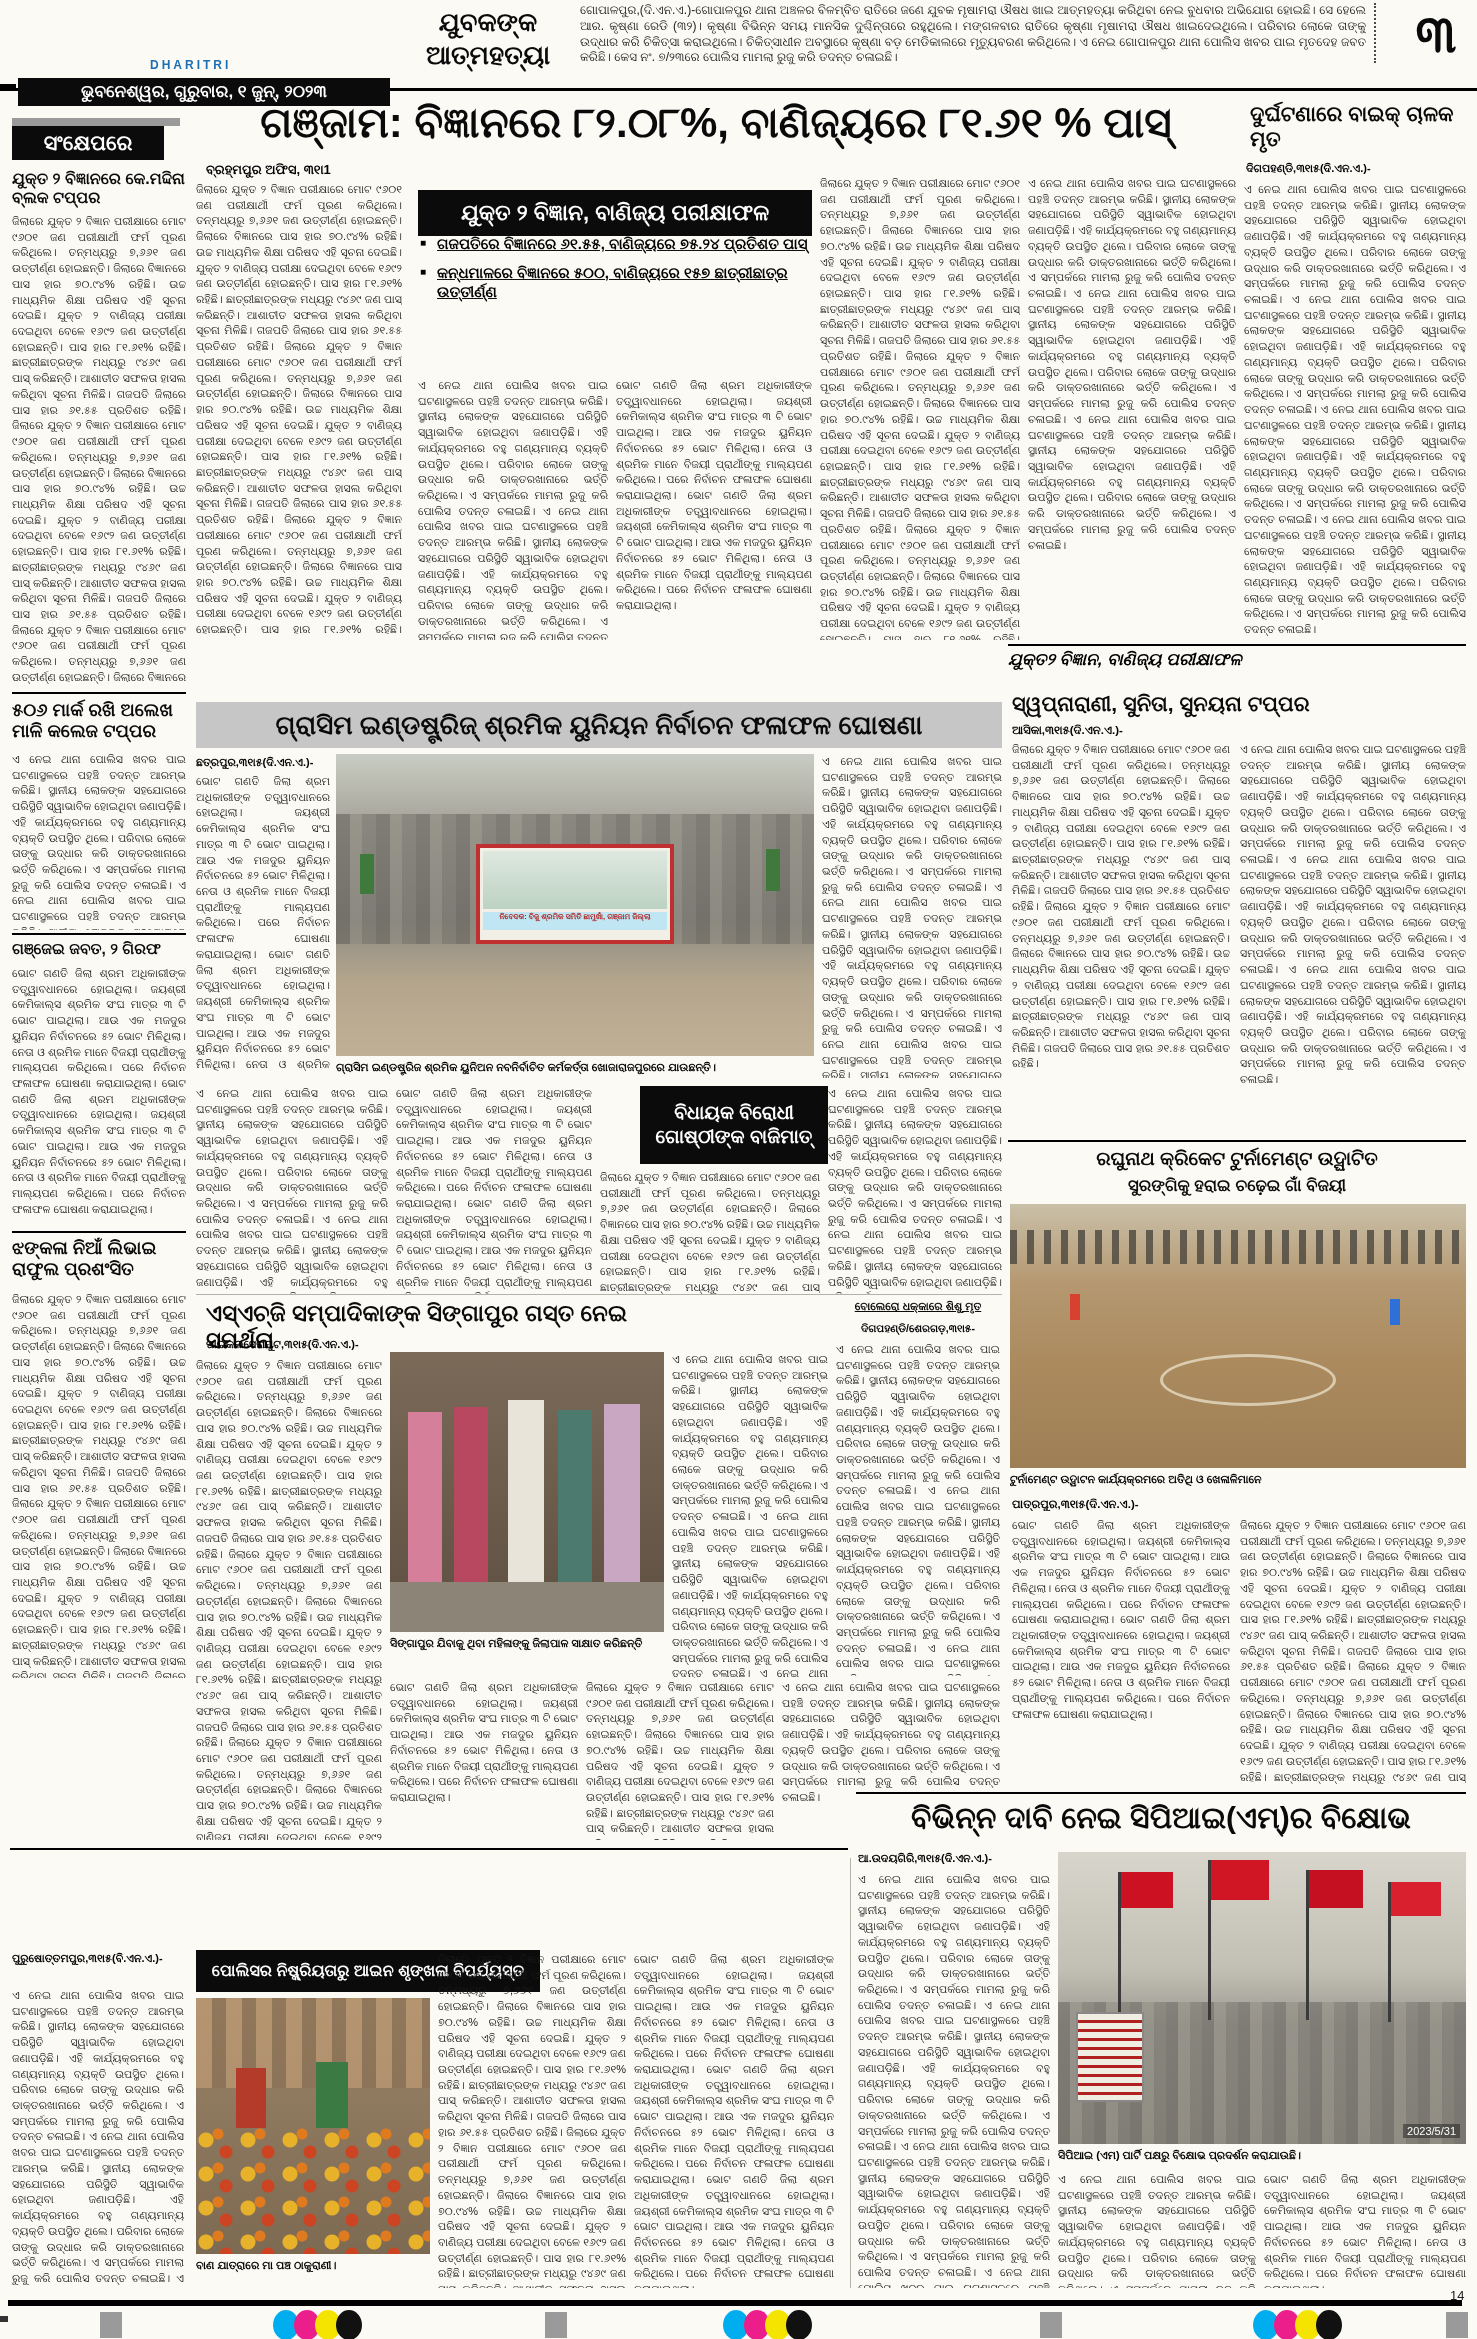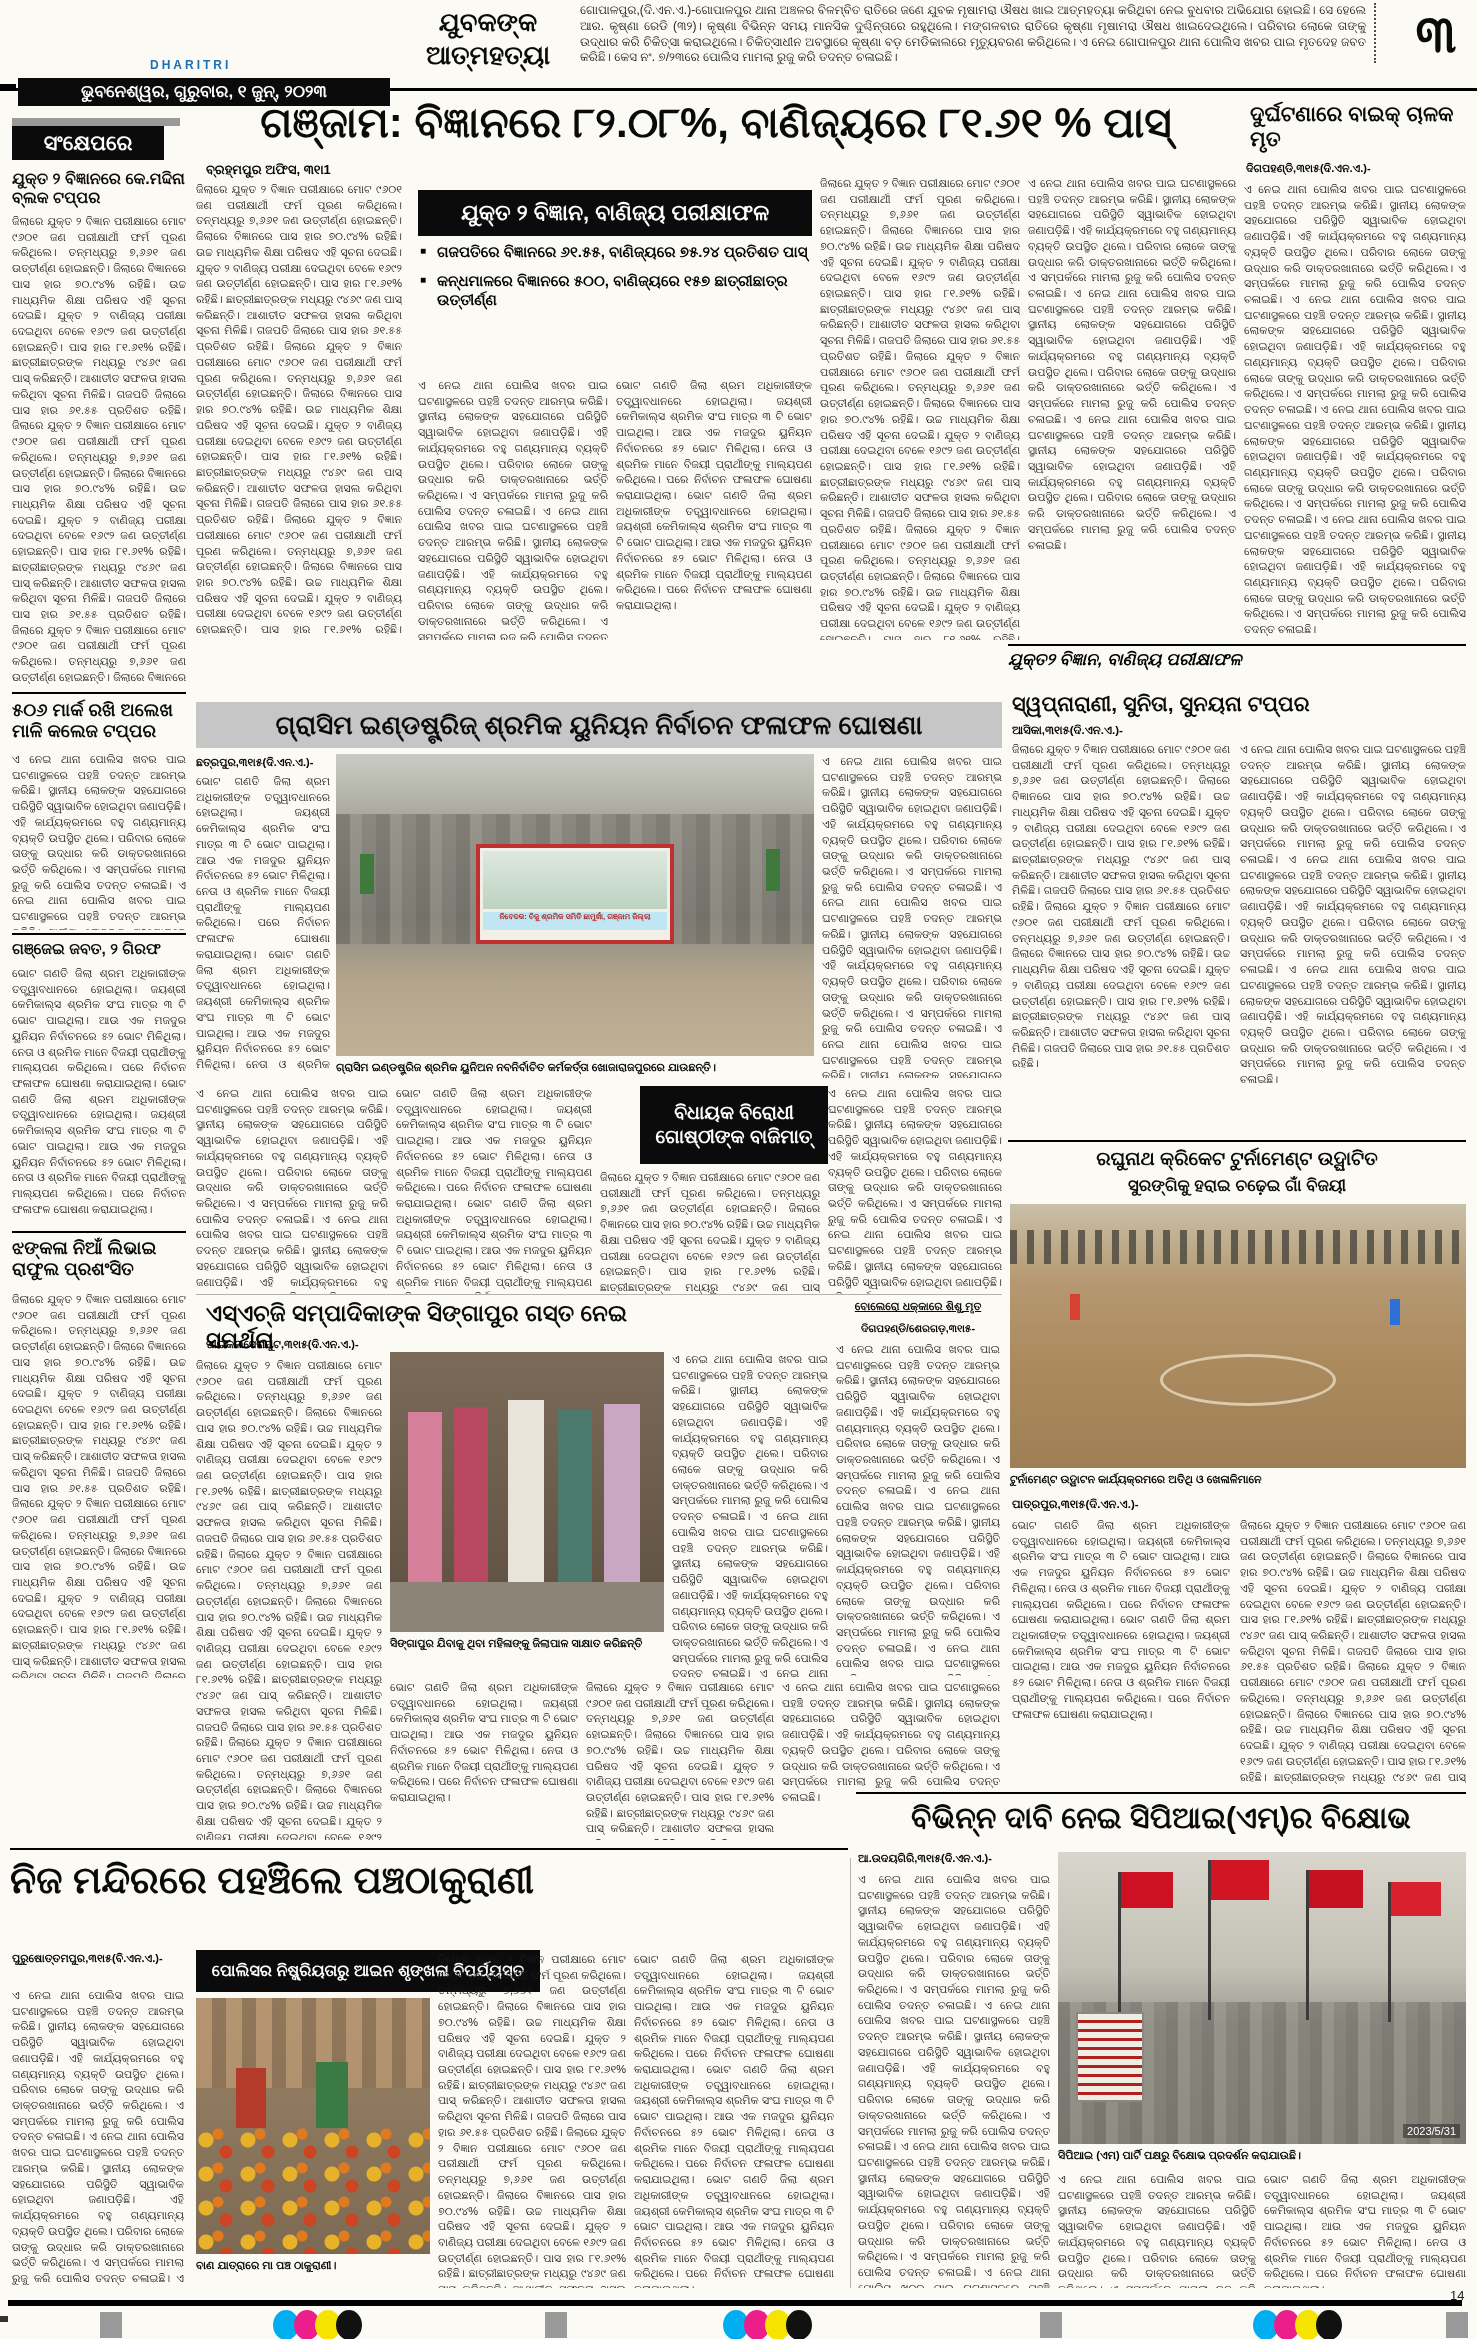--- a/index.html
+++ b/index.html
@@ -60,21 +60,21 @@
 
   <div class="abs hl" style="left:12px;top:1238px;width:174px;font-size:18px;">ଝଙ୍କଳା ନିଆଁ ଲିଭାଇ ରାଫୁଲ ପ୍ରଶଂସିତ</div>
   <div class="abs j" style="left:12px;top:1292px;width:174px;height:386px;">ଜିଲାରେ ଯୁକ୍ତ ୨ ବିଜ୍ଞାନ ପରୀକ୍ଷାରେ ମୋଟ ୯୬୦୧ ଜଣ ପରୀକ୍ଷାର୍ଥୀ ଫର୍ମ ପୂରଣ କରିଥିଲେ। ତନ୍ମଧ୍ୟରୁ ୭,୬୬୧ ଜଣ ଉତ୍ତୀର୍ଣ୍ଣ ହୋଇଛନ୍ତି। ଜିଲାରେ ବିଜ୍ଞାନରେ ପାସ ହାର ୭୦.୯୪% ରହିଛି। ଉଚ୍ଚ ମାଧ୍ୟମିକ ଶିକ୍ଷା ପରିଷଦ ଏହି ସୂଚନା ଦେଇଛି। ଯୁକ୍ତ ୨ ବାଣିଜ୍ୟ ପରୀକ୍ଷା ଦେଇଥିବା ବେଳେ ୧୬୯୨ ଜଣ ଉତ୍ତୀର୍ଣ୍ଣ ହୋଇଛନ୍ତି। ପାସ ହାର ୮୧.୬୧% ରହିଛି। ଛାତ୍ରୀଛାତ୍ରଙ୍କ ମଧ୍ୟରୁ ୯୪୬୯ ଜଣ ପାସ୍ କରିଛନ୍ତି। ଆଶାତୀତ ସଫଳତା ହାସଲ କରିଥିବା ସୂଚନା ମିଳିଛି। ଗଜପତି ଜିଲାରେ ପାସ ହାର ୬୧.୫୫ ପ୍ରତିଶତ ରହିଛି। ଜିଲାରେ ଯୁକ୍ତ ୨ ବିଜ୍ଞାନ ପରୀକ୍ଷାରେ ମୋଟ ୯୬୦୧ ଜଣ ପରୀକ୍ଷାର୍ଥୀ ଫର୍ମ ପୂରଣ କରିଥିଲେ। ତନ୍ମଧ୍ୟରୁ ୭,୬୬୧ ଜଣ ଉତ୍ତୀର୍ଣ୍ଣ ହୋଇଛନ୍ତି। ଜିଲାରେ ବିଜ୍ଞାନରେ ପାସ ହାର ୭୦.୯୪% ରହିଛି। ଉଚ୍ଚ ମାଧ୍ୟମିକ ଶିକ୍ଷା ପରିଷଦ ଏହି ସୂଚନା ଦେଇଛି। ଯୁକ୍ତ ୨ ବାଣିଜ୍ୟ ପରୀକ୍ଷା ଦେଇଥିବା ବେଳେ ୧୬୯୨ ଜଣ ଉତ୍ତୀର୍ଣ୍ଣ ହୋଇଛନ୍ତି। ପାସ ହାର ୮୧.୬୧% ରହିଛି। ଛାତ୍ରୀଛାତ୍ରଙ୍କ ମଧ୍ୟରୁ ୯୪୬୯ ଜଣ ପାସ୍ କରିଛନ୍ତି। ଆଶାତୀତ ସଫଳତା ହାସଲ କରିଥିବା ସୂଚନା ମିଳିଛି। ଗଜପତି ଜିଲାରେ ପାସ ହାର ୬୧.୫୫ ପ୍ରତିଶତ ରହିଛି। ଜିଲାରେ ଯୁକ୍ତ ୨ ବିଜ୍ଞାନ ପରୀକ୍ଷାରେ ମୋଟ ୯୬୦୧ ଜଣ ପରୀକ୍ଷାର୍ଥୀ ଫର୍ମ ପୂରଣ କରିଥିଲେ। ତନ୍ମଧ୍ୟରୁ ୭,୬୬୧ ଜଣ ଉତ୍ତୀର୍ଣ୍ଣ ହୋଇଛନ୍ତି। ଜିଲାରେ ବିଜ୍ଞାନରେ ପାସ ହାର ୭୦.୯୪% ରହିଛି। ଉଚ୍ଚ ମାଧ୍ୟମିକ ଶିକ୍ଷା ପରିଷଦ ଏହି ସୂଚନା ଦେଇଛି। ଯୁକ୍ତ ୨ ବାଣିଜ୍ୟ ପରୀକ୍ଷା ଦେଇଥିବା ବେଳେ ୧୬୯୨ ଜଣ ଉତ୍ତୀର୍ଣ୍ଣ ହୋଇଛନ୍ତି। ପାସ ହାର ୮୧.୬୧% ରହିଛି। ଛାତ୍ରୀଛାତ୍ରଙ୍କ ମଧ୍ୟରୁ ୯୪୬୯ ଜଣ ପାସ୍ କରିଛନ୍ତି। ଆଶାତୀତ ସଫଳତା ହାସଲ କରିଥିବା ସୂଚନା ମିଳିଛି। ଗଜପତି ଜିଲାରେ ପାସ ହାର ୬୧.୫୫ ପ୍ରତିଶତ ରହିଛି।</div>
 
   <div class="abs hl center" style="left:196px;top:98px;width:1040px;height:64px;font-size:42px;">ଗଞ୍ଜାମ: ବିଜ୍ଞାନରେ ୮୨.୦୮%, ବାଣିଜ୍ୟରେ ୮୧.୬୧ % ପାସ୍</div>
   <div class="abs dateline" style="left:206px;top:162px;width:200px;font-size:13px;">ବ୍ରହ୍ମପୁର ଅଫିସ, ୩୧ା1</div>
 
   <div class="abs blackbox" style="left:418px;top:190px;width:394px;height:46px;font-size:22px;">
       <span>ଯୁକ୍ତ ୨ ବିଜ୍ଞାନ, ବାଣିଜ୍ୟ ପରୀକ୍ଷାଫଳ</span>
     </div>
-  <div class="abs" style="left:420px;top:242px;width:392px;height:138px;overflow:hidden;">
+  <div class="abs" style="left:420px;top:234px;width:392px;height:138px;overflow:hidden;text-decoration:underline;">
     <div class="bullet">ଗଜପତିରେ ବିଜ୍ଞାନରେ ୬୧.୫୫, ବାଣିଜ୍ୟରେ ୭୫.୨୪ ପ୍ରତିଶତ ପାସ୍</div>
     <div class="bullet">କନ୍ଧମାଳରେ ବିଜ୍ଞାନରେ ୫୦୦, ବାଣିଜ୍ୟରେ ୧୫୭ ଛାତ୍ରୀଛାତ୍ର ଉତ୍ତୀର୍ଣ୍ଣ</div>
   </div>
 
   <div class="abs j" style="left:196px;top:182px;width:206px;height:458px;">ଜିଲାରେ ଯୁକ୍ତ ୨ ବିଜ୍ଞାନ ପରୀକ୍ଷାରେ ମୋଟ ୯୬୦୧ ଜଣ ପରୀକ୍ଷାର୍ଥୀ ଫର୍ମ ପୂରଣ କରିଥିଲେ। ତନ୍ମଧ୍ୟରୁ ୭,୬୬୧ ଜଣ ଉତ୍ତୀର୍ଣ୍ଣ ହୋଇଛନ୍ତି। ଜିଲାରେ ବିଜ୍ଞାନରେ ପାସ ହାର ୭୦.୯୪% ରହିଛି। ଉଚ୍ଚ ମାଧ୍ୟମିକ ଶିକ୍ଷା ପରିଷଦ ଏହି ସୂଚନା ଦେଇଛି। ଯୁକ୍ତ ୨ ବାଣିଜ୍ୟ ପରୀକ୍ଷା ଦେଇଥିବା ବେଳେ ୧୬୯୨ ଜଣ ଉତ୍ତୀର୍ଣ୍ଣ ହୋଇଛନ୍ତି। ପାସ ହାର ୮୧.୬୧% ରହିଛି। ଛାତ୍ରୀଛାତ୍ରଙ୍କ ମଧ୍ୟରୁ ୯୪୬୯ ଜଣ ପାସ୍ କରିଛନ୍ତି। ଆଶାତୀତ ସଫଳତା ହାସଲ କରିଥିବା ସୂଚନା ମିଳିଛି। ଗଜପତି ଜିଲାରେ ପାସ ହାର ୬୧.୫୫ ପ୍ରତିଶତ ରହିଛି। ଜିଲାରେ ଯୁକ୍ତ ୨ ବିଜ୍ଞାନ ପରୀକ୍ଷାରେ ମୋଟ ୯୬୦୧ ଜଣ ପରୀକ୍ଷାର୍ଥୀ ଫର୍ମ ପୂରଣ କରିଥିଲେ। ତନ୍ମଧ୍ୟରୁ ୭,୬୬୧ ଜଣ ଉତ୍ତୀର୍ଣ୍ଣ ହୋଇଛନ୍ତି। ଜିଲାରେ ବିଜ୍ଞାନରେ ପାସ ହାର ୭୦.୯୪% ରହିଛି। ଉଚ୍ଚ ମାଧ୍ୟମିକ ଶିକ୍ଷା ପରିଷଦ ଏହି ସୂଚନା ଦେଇଛି। ଯୁକ୍ତ ୨ ବାଣିଜ୍ୟ ପରୀକ୍ଷା ଦେଇଥିବା ବେଳେ ୧୬୯୨ ଜଣ ଉତ୍ତୀର୍ଣ୍ଣ ହୋଇଛନ୍ତି। ପାସ ହାର ୮୧.୬୧% ରହିଛି। ଛାତ୍ରୀଛାତ୍ରଙ୍କ ମଧ୍ୟରୁ ୯୪୬୯ ଜଣ ପାସ୍ କରିଛନ୍ତି। ଆଶାତୀତ ସଫଳତା ହାସଲ କରିଥିବା ସୂଚନା ମିଳିଛି। ଗଜପତି ଜିଲାରେ ପାସ ହାର ୬୧.୫୫ ପ୍ରତିଶତ ରହିଛି। ଜିଲାରେ ଯୁକ୍ତ ୨ ବିଜ୍ଞାନ ପରୀକ୍ଷାରେ ମୋଟ ୯୬୦୧ ଜଣ ପରୀକ୍ଷାର୍ଥୀ ଫର୍ମ ପୂରଣ କରିଥିଲେ। ତନ୍ମଧ୍ୟରୁ ୭,୬୬୧ ଜଣ ଉତ୍ତୀର୍ଣ୍ଣ ହୋଇଛନ୍ତି। ଜିଲାରେ ବିଜ୍ଞାନରେ ପାସ ହାର ୭୦.୯୪% ରହିଛି। ଉଚ୍ଚ ମାଧ୍ୟମିକ ଶିକ୍ଷା ପରିଷଦ ଏହି ସୂଚନା ଦେଇଛି। ଯୁକ୍ତ ୨ ବାଣିଜ୍ୟ ପରୀକ୍ଷା ଦେଇଥିବା ବେଳେ ୧୬୯୨ ଜଣ ଉତ୍ତୀର୍ଣ୍ଣ ହୋଇଛନ୍ତି। ପାସ ହାର ୮୧.୬୧% ରହିଛି। ଛାତ୍ରୀଛାତ୍ରଙ୍କ ମଧ୍ୟରୁ ୯୪୬୯ ଜଣ ପାସ୍ କରିଛନ୍ତି। ଆଶାତୀତ ସଫଳତା ହାସଲ କରିଥିବା ସୂଚନା ମିଳିଛି। ଗଜପତି ଜିଲାରେ ପାସ ହାର ୬୧.୫୫ ପ୍ରତିଶତ ରହିଛି।</div>
   <div class="abs j" style="left:418px;top:378px;width:190px;height:262px;">ଏ ନେଇ ଥାନା ପୋଲିସ ଖବର ପାଇ ଘଟଣାସ୍ଥଳରେ ପହଞ୍ଚି ତଦନ୍ତ ଆରମ୍ଭ କରିଛି। ସ୍ଥାନୀୟ ଲୋକଙ୍କ ସହଯୋଗରେ ପରିସ୍ଥିତି ସ୍ୱାଭାବିକ ହୋଇଥିବା ଜଣାପଡ଼ିଛି। ଏହି କାର୍ଯ୍ୟକ୍ରମରେ ବହୁ ଗଣ୍ୟମାନ୍ୟ ବ୍ୟକ୍ତି ଉପସ୍ଥିତ ଥିଲେ। ପରିବାର ଲୋକେ ତାଙ୍କୁ ଉଦ୍ଧାର କରି ଡାକ୍ତରଖାନାରେ ଭର୍ତ୍ତି କରିଥିଲେ। ଏ ସମ୍ପର୍କରେ ମାମଲା ରୁଜୁ କରି ପୋଲିସ ତଦନ୍ତ ଚଳାଇଛି। ଏ ନେଇ ଥାନା ପୋଲିସ ଖବର ପାଇ ଘଟଣାସ୍ଥଳରେ ପହଞ୍ଚି ତଦନ୍ତ ଆରମ୍ଭ କରିଛି। ସ୍ଥାନୀୟ ଲୋକଙ୍କ ସହଯୋଗରେ ପରିସ୍ଥିତି ସ୍ୱାଭାବିକ ହୋଇଥିବା ଜଣାପଡ଼ିଛି। ଏହି କାର୍ଯ୍ୟକ୍ରମରେ ବହୁ ଗଣ୍ୟମାନ୍ୟ ବ୍ୟକ୍ତି ଉପସ୍ଥିତ ଥିଲେ। ପରିବାର ଲୋକେ ତାଙ୍କୁ ଉଦ୍ଧାର କରି ଡାକ୍ତରଖାନାରେ ଭର୍ତ୍ତି କରିଥିଲେ। ଏ ସମ୍ପର୍କରେ ମାମଲା ରୁଜୁ କରି ପୋଲିସ ତଦନ୍ତ ଚଳାଇଛି।</div>
   <div class="abs j" style="left:616px;top:378px;width:196px;height:262px;">ଭୋଟ ଗଣତି ଜିଲା ଶ୍ରମ ଅଧିକାରୀଙ୍କ ତତ୍ତ୍ୱାବଧାନରେ ହୋଇଥିଲା। ଜୟଶ୍ରୀ କେମିକାଲ୍ସ ଶ୍ରମିକ ସଂଘ ମାତ୍ର ୩ ଟି ଭୋଟ ପାଇଥିଲା। ଆଉ ଏକ ମଜଦୁର ୟୁନିୟନ ନିର୍ବାଚନରେ ୫୨ ଭୋଟ ମିଳିଥିଲା। ନେତା ଓ ଶ୍ରମିକ ମାନେ ବିଜୟୀ ପ୍ରାର୍ଥୀଙ୍କୁ ମାଲ୍ୟପଣ କରିଥିଲେ। ପରେ ନିର୍ବାଚନ ଫଳାଫଳ ଘୋଷଣା କରାଯାଇଥିଲା। ଭୋଟ ଗଣତି ଜିଲା ଶ୍ରମ ଅଧିକାରୀଙ୍କ ତତ୍ତ୍ୱାବଧାନରେ ହୋଇଥିଲା। ଜୟଶ୍ରୀ କେମିକାଲ୍ସ ଶ୍ରମିକ ସଂଘ ମାତ୍ର ୩ ଟି ଭୋଟ ପାଇଥିଲା। ଆଉ ଏକ ମଜଦୁର ୟୁନିୟନ ନିର୍ବାଚନରେ ୫୨ ଭୋଟ ମିଳିଥିଲା। ନେତା ଓ ଶ୍ରମିକ ମାନେ ବିଜୟୀ ପ୍ରାର୍ଥୀଙ୍କୁ ମାଲ୍ୟପଣ କରିଥିଲେ। ପରେ ନିର୍ବାଚନ ଫଳାଫଳ ଘୋଷଣା କରାଯାଇଥିଲା।</div>
   <div class="abs j" style="left:820px;top:176px;width:200px;height:464px;">ଜିଲାରେ ଯୁକ୍ତ ୨ ବିଜ୍ଞାନ ପରୀକ୍ଷାରେ ମୋଟ ୯୬୦୧ ଜଣ ପରୀକ୍ଷାର୍ଥୀ ଫର୍ମ ପୂରଣ କରିଥିଲେ। ତନ୍ମଧ୍ୟରୁ ୭,୬୬୧ ଜଣ ଉତ୍ତୀର୍ଣ୍ଣ ହୋଇଛନ୍ତି। ଜିଲାରେ ବିଜ୍ଞାନରେ ପାସ ହାର ୭୦.୯୪% ରହିଛି। ଉଚ୍ଚ ମାଧ୍ୟମିକ ଶିକ୍ଷା ପରିଷଦ ଏହି ସୂଚନା ଦେଇଛି। ଯୁକ୍ତ ୨ ବାଣିଜ୍ୟ ପରୀକ୍ଷା ଦେଇଥିବା ବେଳେ ୧୬୯୨ ଜଣ ଉତ୍ତୀର୍ଣ୍ଣ ହୋଇଛନ୍ତି। ପାସ ହାର ୮୧.୬୧% ରହିଛି। ଛାତ୍ରୀଛାତ୍ରଙ୍କ ମଧ୍ୟରୁ ୯୪୬୯ ଜଣ ପାସ୍ କରିଛନ୍ତି। ଆଶାତୀତ ସଫଳତା ହାସଲ କରିଥିବା ସୂଚନା ମିଳିଛି। ଗଜପତି ଜିଲାରେ ପାସ ହାର ୬୧.୫୫ ପ୍ରତିଶତ ରହିଛି। ଜିଲାରେ ଯୁକ୍ତ ୨ ବିଜ୍ଞାନ ପରୀକ୍ଷାରେ ମୋଟ ୯୬୦୧ ଜଣ ପରୀକ୍ଷାର୍ଥୀ ଫର୍ମ ପୂରଣ କରିଥିଲେ। ତନ୍ମଧ୍ୟରୁ ୭,୬୬୧ ଜଣ ଉତ୍ତୀର୍ଣ୍ଣ ହୋଇଛନ୍ତି। ଜିଲାରେ ବିଜ୍ଞାନରେ ପାସ ହାର ୭୦.୯୪% ରହିଛି। ଉଚ୍ଚ ମାଧ୍ୟମିକ ଶିକ୍ଷା ପରିଷଦ ଏହି ସୂଚନା ଦେଇଛି। ଯୁକ୍ତ ୨ ବାଣିଜ୍ୟ ପରୀକ୍ଷା ଦେଇଥିବା ବେଳେ ୧୬୯୨ ଜଣ ଉତ୍ତୀର୍ଣ୍ଣ ହୋଇଛନ୍ତି। ପାସ ହାର ୮୧.୬୧% ରହିଛି। ଛାତ୍ରୀଛାତ୍ରଙ୍କ ମଧ୍ୟରୁ ୯୪୬୯ ଜଣ ପାସ୍ କରିଛନ୍ତି। ଆଶାତୀତ ସଫଳତା ହାସଲ କରିଥିବା ସୂଚନା ମିଳିଛି। ଗଜପତି ଜିଲାରେ ପାସ ହାର ୬୧.୫୫ ପ୍ରତିଶତ ରହିଛି। ଜିଲାରେ ଯୁକ୍ତ ୨ ବିଜ୍ଞାନ ପରୀକ୍ଷାରେ ମୋଟ ୯୬୦୧ ଜଣ ପରୀକ୍ଷାର୍ଥୀ ଫର୍ମ ପୂରଣ କରିଥିଲେ। ତନ୍ମଧ୍ୟରୁ ୭,୬୬୧ ଜଣ ଉତ୍ତୀର୍ଣ୍ଣ ହୋଇଛନ୍ତି। ଜିଲାରେ ବିଜ୍ଞାନରେ ପାସ ହାର ୭୦.୯୪% ରହିଛି। ଉଚ୍ଚ ମାଧ୍ୟମିକ ଶିକ୍ଷା ପରିଷଦ ଏହି ସୂଚନା ଦେଇଛି। ଯୁକ୍ତ ୨ ବାଣିଜ୍ୟ ପରୀକ୍ଷା ଦେଇଥିବା ବେଳେ ୧୬୯୨ ଜଣ ଉତ୍ତୀର୍ଣ୍ଣ ହୋଇଛନ୍ତି। ପାସ ହାର ୮୧.୬୧% ରହିଛି। ଛାତ୍ରୀଛାତ୍ରଙ୍କ ମଧ୍ୟରୁ ୯୪୬୯ ଜଣ ପାସ୍ କରିଛନ୍ତି। ଆଶାତୀତ ସଫଳତା ହାସଲ କରିଥିବା ସୂଚନା ମିଳିଛି। ଗଜପତି ଜିଲାରେ ପାସ ହାର ୬୧.୫୫ ପ୍ରତିଶତ ରହିଛି।</div>
   <div class="abs j" style="left:1028px;top:176px;width:208px;height:464px;">ଏ ନେଇ ଥାନା ପୋଲିସ ଖବର ପାଇ ଘଟଣାସ୍ଥଳରେ ପହଞ୍ଚି ତଦନ୍ତ ଆରମ୍ଭ କରିଛି। ସ୍ଥାନୀୟ ଲୋକଙ୍କ ସହଯୋଗରେ ପରିସ୍ଥିତି ସ୍ୱାଭାବିକ ହୋଇଥିବା ଜଣାପଡ଼ିଛି। ଏହି କାର୍ଯ୍ୟକ୍ରମରେ ବହୁ ଗଣ୍ୟମାନ୍ୟ ବ୍ୟକ୍ତି ଉପସ୍ଥିତ ଥିଲେ। ପରିବାର ଲୋକେ ତାଙ୍କୁ ଉଦ୍ଧାର କରି ଡାକ୍ତରଖାନାରେ ଭର୍ତ୍ତି କରିଥିଲେ। ଏ ସମ୍ପର୍କରେ ମାମଲା ରୁଜୁ କରି ପୋଲିସ ତଦନ୍ତ ଚଳାଇଛି। ଏ ନେଇ ଥାନା ପୋଲିସ ଖବର ପାଇ ଘଟଣାସ୍ଥଳରେ ପହଞ୍ଚି ତଦନ୍ତ ଆରମ୍ଭ କରିଛି। ସ୍ଥାନୀୟ ଲୋକଙ୍କ ସହଯୋଗରେ ପରିସ୍ଥିତି ସ୍ୱାଭାବିକ ହୋଇଥିବା ଜଣାପଡ଼ିଛି। ଏହି କାର୍ଯ୍ୟକ୍ରମରେ ବହୁ ଗଣ୍ୟମାନ୍ୟ ବ୍ୟକ୍ତି ଉପସ୍ଥିତ ଥିଲେ। ପରିବାର ଲୋକେ ତାଙ୍କୁ ଉଦ୍ଧାର କରି ଡାକ୍ତରଖାନାରେ ଭର୍ତ୍ତି କରିଥିଲେ। ଏ ସମ୍ପର୍କରେ ମାମଲା ରୁଜୁ କରି ପୋଲିସ ତଦନ୍ତ ଚଳାଇଛି। ଏ ନେଇ ଥାନା ପୋଲିସ ଖବର ପାଇ ଘଟଣାସ୍ଥଳରେ ପହଞ୍ଚି ତଦନ୍ତ ଆରମ୍ଭ କରିଛି। ସ୍ଥାନୀୟ ଲୋକଙ୍କ ସହଯୋଗରେ ପରିସ୍ଥିତି ସ୍ୱାଭାବିକ ହୋଇଥିବା ଜଣାପଡ଼ିଛି। ଏହି କାର୍ଯ୍ୟକ୍ରମରେ ବହୁ ଗଣ୍ୟମାନ୍ୟ ବ୍ୟକ୍ତି ଉପସ୍ଥିତ ଥିଲେ। ପରିବାର ଲୋକେ ତାଙ୍କୁ ଉଦ୍ଧାର କରି ଡାକ୍ତରଖାନାରେ ଭର୍ତ୍ତି କରିଥିଲେ। ଏ ସମ୍ପର୍କରେ ମାମଲା ରୁଜୁ କରି ପୋଲିସ ତଦନ୍ତ ଚଳାଇଛି।</div>
 
@@ -146,21 +146,20 @@
     <div class="abs" style="left:150px;top:150px;width:170px;height:46px;border:3px solid #e6dcc4;border-radius:50%;opacity:.8;"></div>
     <div class="abs" style="left:60px;top:90px;width:10px;height:26px;background:#d8412f;"></div>
     <div class="abs" style="left:380px;top:95px;width:10px;height:26px;background:#2f6fd8;"></div>
   </div>
   <div class="abs caption" style="left:1010px;top:1472px;width:456px;height:20px;">ଟୁର୍ନାମେଣ୍ଟ ଉଦ୍ଘାଟନ କାର୍ଯ୍ୟକ୍ରମରେ ଅତିଥି ଓ ଖେଳାଳିମାନେ</div>
   <div class="abs dateline" style="left:1012px;top:1498px;width:220px;">ପାତ୍ରପୁର,୩୧ା୫(ଦି.ଏନ.ଏ.)-</div>
   <div class="abs j" style="left:1012px;top:1518px;width:218px;height:266px;">ଭୋଟ ଗଣତି ଜିଲା ଶ୍ରମ ଅଧିକାରୀଙ୍କ ତତ୍ତ୍ୱାବଧାନରେ ହୋଇଥିଲା। ଜୟଶ୍ରୀ କେମିକାଲ୍ସ ଶ୍ରମିକ ସଂଘ ମାତ୍ର ୩ ଟି ଭୋଟ ପାଇଥିଲା। ଆଉ ଏକ ମଜଦୁର ୟୁନିୟନ ନିର୍ବାଚନରେ ୫୨ ଭୋଟ ମିଳିଥିଲା। ନେତା ଓ ଶ୍ରମିକ ମାନେ ବିଜୟୀ ପ୍ରାର୍ଥୀଙ୍କୁ ମାଲ୍ୟପଣ କରିଥିଲେ। ପରେ ନିର୍ବାଚନ ଫଳାଫଳ ଘୋଷଣା କରାଯାଇଥିଲା। ଭୋଟ ଗଣତି ଜିଲା ଶ୍ରମ ଅଧିକାରୀଙ୍କ ତତ୍ତ୍ୱାବଧାନରେ ହୋଇଥିଲା। ଜୟଶ୍ରୀ କେମିକାଲ୍ସ ଶ୍ରମିକ ସଂଘ ମାତ୍ର ୩ ଟି ଭୋଟ ପାଇଥିଲା। ଆଉ ଏକ ମଜଦୁର ୟୁନିୟନ ନିର୍ବାଚନରେ ୫୨ ଭୋଟ ମିଳିଥିଲା। ନେତା ଓ ଶ୍ରମିକ ମାନେ ବିଜୟୀ ପ୍ରାର୍ଥୀଙ୍କୁ ମାଲ୍ୟପଣ କରିଥିଲେ। ପରେ ନିର୍ବାଚନ ଫଳାଫଳ ଘୋଷଣା କରାଯାଇଥିଲା।</div>
   <div class="abs j" style="left:1240px;top:1518px;width:226px;height:266px;">ଜିଲାରେ ଯୁକ୍ତ ୨ ବିଜ୍ଞାନ ପରୀକ୍ଷାରେ ମୋଟ ୯୬୦୧ ଜଣ ପରୀକ୍ଷାର୍ଥୀ ଫର୍ମ ପୂରଣ କରିଥିଲେ। ତନ୍ମଧ୍ୟରୁ ୭,୬୬୧ ଜଣ ଉତ୍ତୀର୍ଣ୍ଣ ହୋଇଛନ୍ତି। ଜିଲାରେ ବିଜ୍ଞାନରେ ପାସ ହାର ୭୦.୯୪% ରହିଛି। ଉଚ୍ଚ ମାଧ୍ୟମିକ ଶିକ୍ଷା ପରିଷଦ ଏହି ସୂଚନା ଦେଇଛି। ଯୁକ୍ତ ୨ ବାଣିଜ୍ୟ ପରୀକ୍ଷା ଦେଇଥିବା ବେଳେ ୧୬୯୨ ଜଣ ଉତ୍ତୀର୍ଣ୍ଣ ହୋଇଛନ୍ତି। ପାସ ହାର ୮୧.୬୧% ରହିଛି। ଛାତ୍ରୀଛାତ୍ରଙ୍କ ମଧ୍ୟରୁ ୯୪୬୯ ଜଣ ପାସ୍ କରିଛନ୍ତି। ଆଶାତୀତ ସଫଳତା ହାସଲ କରିଥିବା ସୂଚନା ମିଳିଛି। ଗଜପତି ଜିଲାରେ ପାସ ହାର ୬୧.୫୫ ପ୍ରତିଶତ ରହିଛି। ଜିଲାରେ ଯୁକ୍ତ ୨ ବିଜ୍ଞାନ ପରୀକ୍ଷାରେ ମୋଟ ୯୬୦୧ ଜଣ ପରୀକ୍ଷାର୍ଥୀ ଫର୍ମ ପୂରଣ କରିଥିଲେ। ତନ୍ମଧ୍ୟରୁ ୭,୬୬୧ ଜଣ ଉତ୍ତୀର୍ଣ୍ଣ ହୋଇଛନ୍ତି। ଜିଲାରେ ବିଜ୍ଞାନରେ ପାସ ହାର ୭୦.୯୪% ରହିଛି। ଉଚ୍ଚ ମାଧ୍ୟମିକ ଶିକ୍ଷା ପରିଷଦ ଏହି ସୂଚନା ଦେଇଛି। ଯୁକ୍ତ ୨ ବାଣିଜ୍ୟ ପରୀକ୍ଷା ଦେଇଥିବା ବେଳେ ୧୬୯୨ ଜଣ ଉତ୍ତୀର୍ଣ୍ଣ ହୋଇଛନ୍ତି। ପାସ ହାର ୮୧.୬୧% ରହିଛି। ଛାତ୍ରୀଛାତ୍ରଙ୍କ ମଧ୍ୟରୁ ୯୪୬୯ ଜଣ ପାସ୍ କରିଛନ୍ତି। ଆଶାତୀତ ସଫଳତା ହାସଲ କରିଥିବା ସୂଚନା ମିଳିଛି। ଗଜପତି ଜିଲାରେ ପାସ ହାର ୬୧.୫୫ ପ୍ରତିଶତ ରହିଛି।</div>
 
   <div class="abs rule" style="left:10px;top:1848px;width:838px;height:2px;"></div>
-  <div class="abs hl" style="left:10px;top:1858px;width:800px;font-size:38px;">ନିଜ ମନ୍ଦିରରେ ପହଞ୍ଚିଲେ ପଞ୍ଚଠାକୁରାଣୀ</div>
   <div class="abs dateline" style="left:12px;top:1952px;width:176px;font-size:11px;white-space:normal;">ପୁରୁଷୋତ୍ତମପୁର,୩୧ା୫(ବି.ଏନ.ଏ.)-</div>
   <div class="abs j" style="left:12px;top:1988px;width:172px;height:298px;">ଏ ନେଇ ଥାନା ପୋଲିସ ଖବର ପାଇ ଘଟଣାସ୍ଥଳରେ ପହଞ୍ଚି ତଦନ୍ତ ଆରମ୍ଭ କରିଛି। ସ୍ଥାନୀୟ ଲୋକଙ୍କ ସହଯୋଗରେ ପରିସ୍ଥିତି ସ୍ୱାଭାବିକ ହୋଇଥିବା ଜଣାପଡ଼ିଛି। ଏହି କାର୍ଯ୍ୟକ୍ରମରେ ବହୁ ଗଣ୍ୟମାନ୍ୟ ବ୍ୟକ୍ତି ଉପସ୍ଥିତ ଥିଲେ। ପରିବାର ଲୋକେ ତାଙ୍କୁ ଉଦ୍ଧାର କରି ଡାକ୍ତରଖାନାରେ ଭର୍ତ୍ତି କରିଥିଲେ। ଏ ସମ୍ପର୍କରେ ମାମଲା ରୁଜୁ କରି ପୋଲିସ ତଦନ୍ତ ଚଳାଇଛି। ଏ ନେଇ ଥାନା ପୋଲିସ ଖବର ପାଇ ଘଟଣାସ୍ଥଳରେ ପହଞ୍ଚି ତଦନ୍ତ ଆରମ୍ଭ କରିଛି। ସ୍ଥାନୀୟ ଲୋକଙ୍କ ସହଯୋଗରେ ପରିସ୍ଥିତି ସ୍ୱାଭାବିକ ହୋଇଥିବା ଜଣାପଡ଼ିଛି। ଏହି କାର୍ଯ୍ୟକ୍ରମରେ ବହୁ ଗଣ୍ୟମାନ୍ୟ ବ୍ୟକ୍ତି ଉପସ୍ଥିତ ଥିଲେ। ପରିବାର ଲୋକେ ତାଙ୍କୁ ଉଦ୍ଧାର କରି ଡାକ୍ତରଖାନାରେ ଭର୍ତ୍ତି କରିଥିଲେ। ଏ ସମ୍ପର୍କରେ ମାମଲା ରୁଜୁ କରି ପୋଲିସ ତଦନ୍ତ ଚଳାଇଛି। ଏ ନେଇ ଥାନା ପୋଲିସ ଖବର ପାଇ ଘଟଣାସ୍ଥଳରେ ପହଞ୍ଚି ତଦନ୍ତ ଆରମ୍ଭ କରିଛି। ସ୍ଥାନୀୟ ଲୋକଙ୍କ ସହଯୋଗରେ ପରିସ୍ଥିତି ସ୍ୱାଭାବିକ ହୋଇଥିବା ଜଣାପଡ଼ିଛି। ଏହି କାର୍ଯ୍ୟକ୍ରମରେ ବହୁ ଗଣ୍ୟମାନ୍ୟ ବ୍ୟକ୍ତି ଉପସ୍ଥିତ ଥିଲେ। ପରିବାର ଲୋକେ ତାଙ୍କୁ ଉଦ୍ଧାର କରି ଡାକ୍ତରଖାନାରେ ଭର୍ତ୍ତି କରିଥିଲେ। ଏ ସମ୍ପର୍କରେ ମାମଲା ରୁଜୁ କରି ପୋଲିସ ତଦନ୍ତ ଚଳାଇଛି।</div>
 
   <div class="abs blackbox" style="left:196px;top:1950px;width:332px;height:42px;font-size:16px;padding:0 6px;">
       <span>ପୋଲିସର ନିଷ୍କ୍ରିୟତାରୁ ଆଇନ ଶୃଙ୍ଖଳା ବିପର୍ଯ୍ୟସ୍ତ</span>
     </div>
 
   <div class="abs photo" style="left:196px;top:1998px;width:234px;height:256px;background:linear-gradient(#9a8468,#7d6a52);">
     <div class="abs" style="left:0;top:0;width:234px;height:90px;background:repeating-linear-gradient(90deg,#c8a177 0 16px,#8a6f52 16px 30px);opacity:.6;"></div>
     <div class="abs" style="left:0;top:130px;width:234px;height:126px;background-image:radial-gradient(circle at 10px 12px,#e8b12a 7px,transparent 8px),radial-gradient(circle at 30px 24px,#cc4422 6px,transparent 7px),radial-gradient(circle at 22px 6px,#e07a1f 5px,transparent 6px);background-size:42px 34px;"></div>

